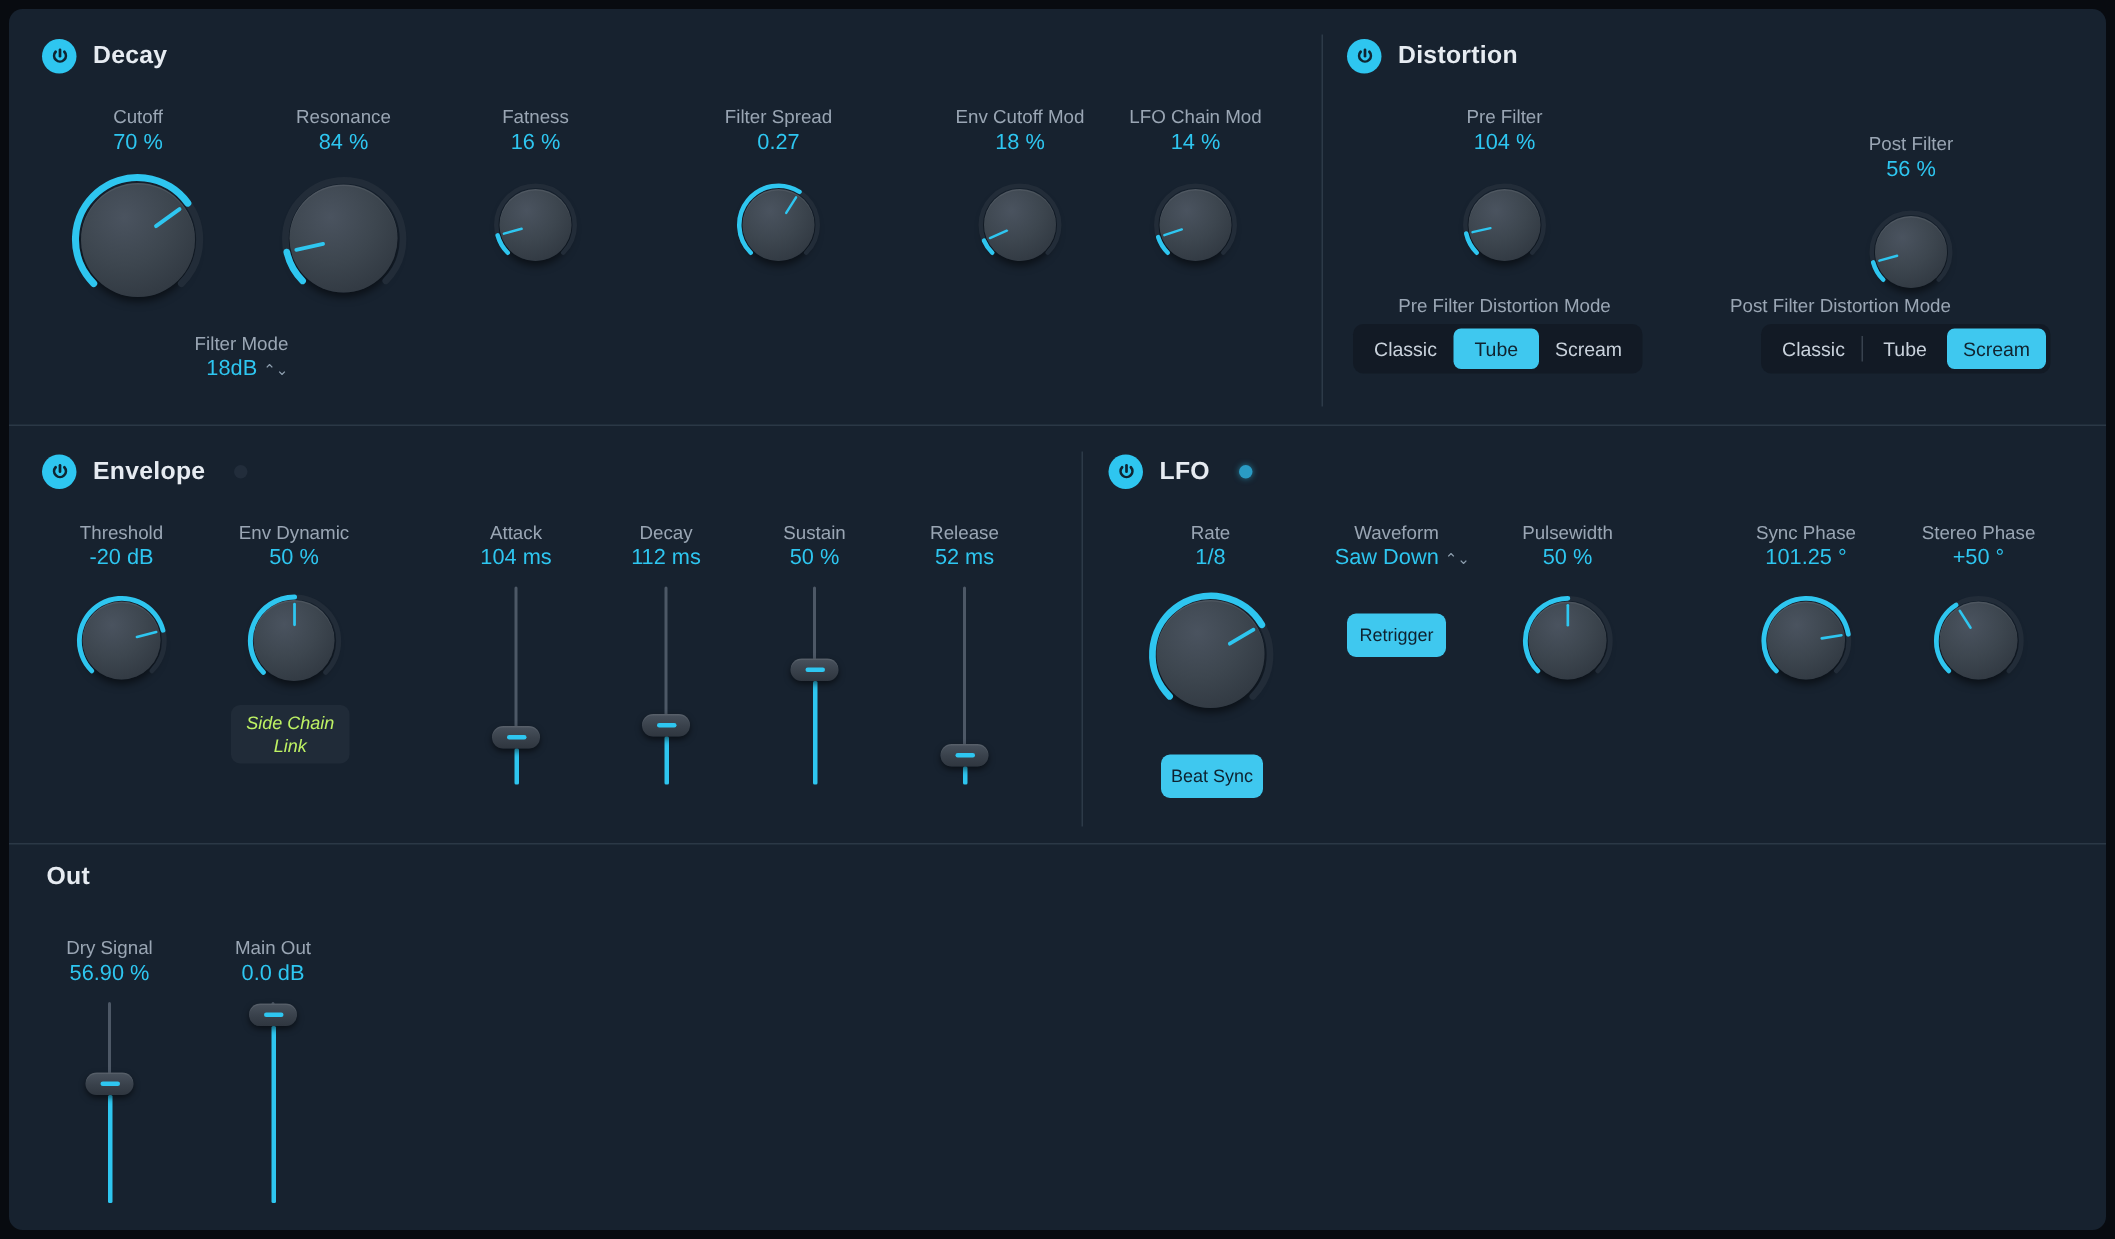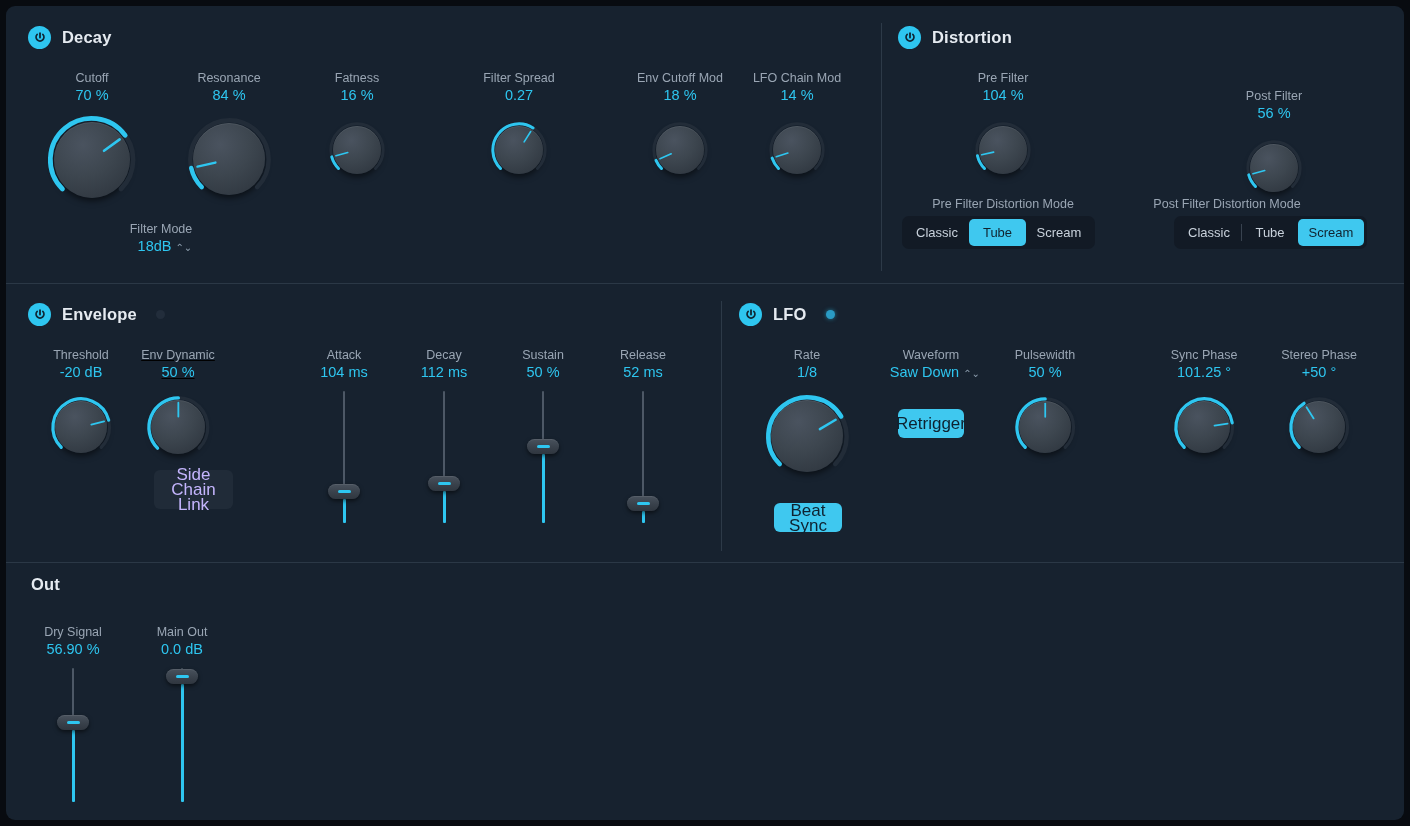--- a/index.html
+++ b/index.html
@@ -55,23 +55,23 @@
     background: linear-gradient(180deg, #49525d 0%, #39414b 55%, #2f363f 100%);
     box-shadow: 0 2px 4px rgba(0,0,0,.55), inset 0 1px 0 rgba(255,255,255,.08);
     display: flex; align-items: center; justify-content: center;
   }
   .shandle i { display: block; width: 13px; height: 3px; background: #2ec6f0; border-radius: 2px; }
 
   
   .btn {
     position: absolute; border-radius: 6px; display: flex;
     align-items: center; justify-content: center; text-align: center;
-    font-size: 17px; line-height: 15px;
-  }
-  .btn.off { background: #202b38; color: #c4b5fd; }
+    font-size: 12px; line-height: 15px;
+  }
+  .btn.off { background: #202b38; color: #bef264; font-style: italic; }
   .btn.on  { background: #3fc8ef; color: #0e2230; }
 
   .seg {
     position: absolute; height: 33px; background: #121a25; border-radius: 7px;
     display: flex; align-items: center; padding: 3px;
   }
   .seg .segbtn {
     height: 27px; border-radius: 5px; display: flex; align-items: center; justify-content: center;
     font-size: 13px; color: #c9d2dc; flex: 0 0 auto;
   }
@@ -258,21 +258,21 @@
       <div class="knobwrap" id="k-thresh" style="width: 66.448px; height: 66.448px; margin-top: 12px;">
           <div class="knobface" style="left: 7.224px; top: 7.224px; width: 52px; height: 52px;"></div>
           <svg width="66.44800000000001" height="66.44800000000001">
             <path d="M 13.197830860117055 53.25016913988295 A 28.32128 28.32128 0 1 1 53.25016913988295 53.25016913988295" stroke="#222c38" stroke-width="3.224" fill="none" stroke-linecap="round"></path>
             <path d="M 13.197830860117055 53.25016913988295 A 28.32128 28.32128 0 1 1 60.65551490960908 26.180784072435742" stroke="#2ec6f0" stroke-width="3.224" fill="none" stroke-linecap="round"></path>
             <line x1="43.29726487573777" y1="30.637625173485514" x2="56.14067759230342" y2="27.339997269679536" stroke="#2ec6f0" stroke-width="1.7680000000000002" stroke-linecap="round"></line>
           </svg>
         </div>
     </div>
 
-    <div class="ctl" style="left:113px; top:341px; width:118px;text-decoration:underline;">
+    <div class="ctl" style="left:131px; top:341px; width:118px;">
       <div class="lbl">Env Dynamic</div>
       <div class="val">50 %</div>
       <div class="knobwrap" id="k-dyn" style="width: 68.696px; height: 68.696px; margin-top: 11px;">
           <div class="knobface" style="left: 7.348px; top: 7.348px; width: 54px; height: 54px;"></div>
           <svg width="68.696" height="68.696">
             <path d="M 13.551593585506168 55.14440641449383 A 29.41056 29.41056 0 1 1 55.14440641449383 55.14440641449383" stroke="#222c38" stroke-width="3.348" fill="none" stroke-linecap="round"></path>
             <path d="M 13.551593585506168 55.14440641449383 A 29.41056 29.41056 0 0 1 34.348 4.937439999999999" stroke="#2ec6f0" stroke-width="3.348" fill="none" stroke-linecap="round"></path>
             <line x1="34.348" y1="23.548" x2="34.348" y2="9.777999999999999" stroke="#2ec6f0" stroke-width="1.836" stroke-linecap="round"></line>
           </svg>
         </div>

